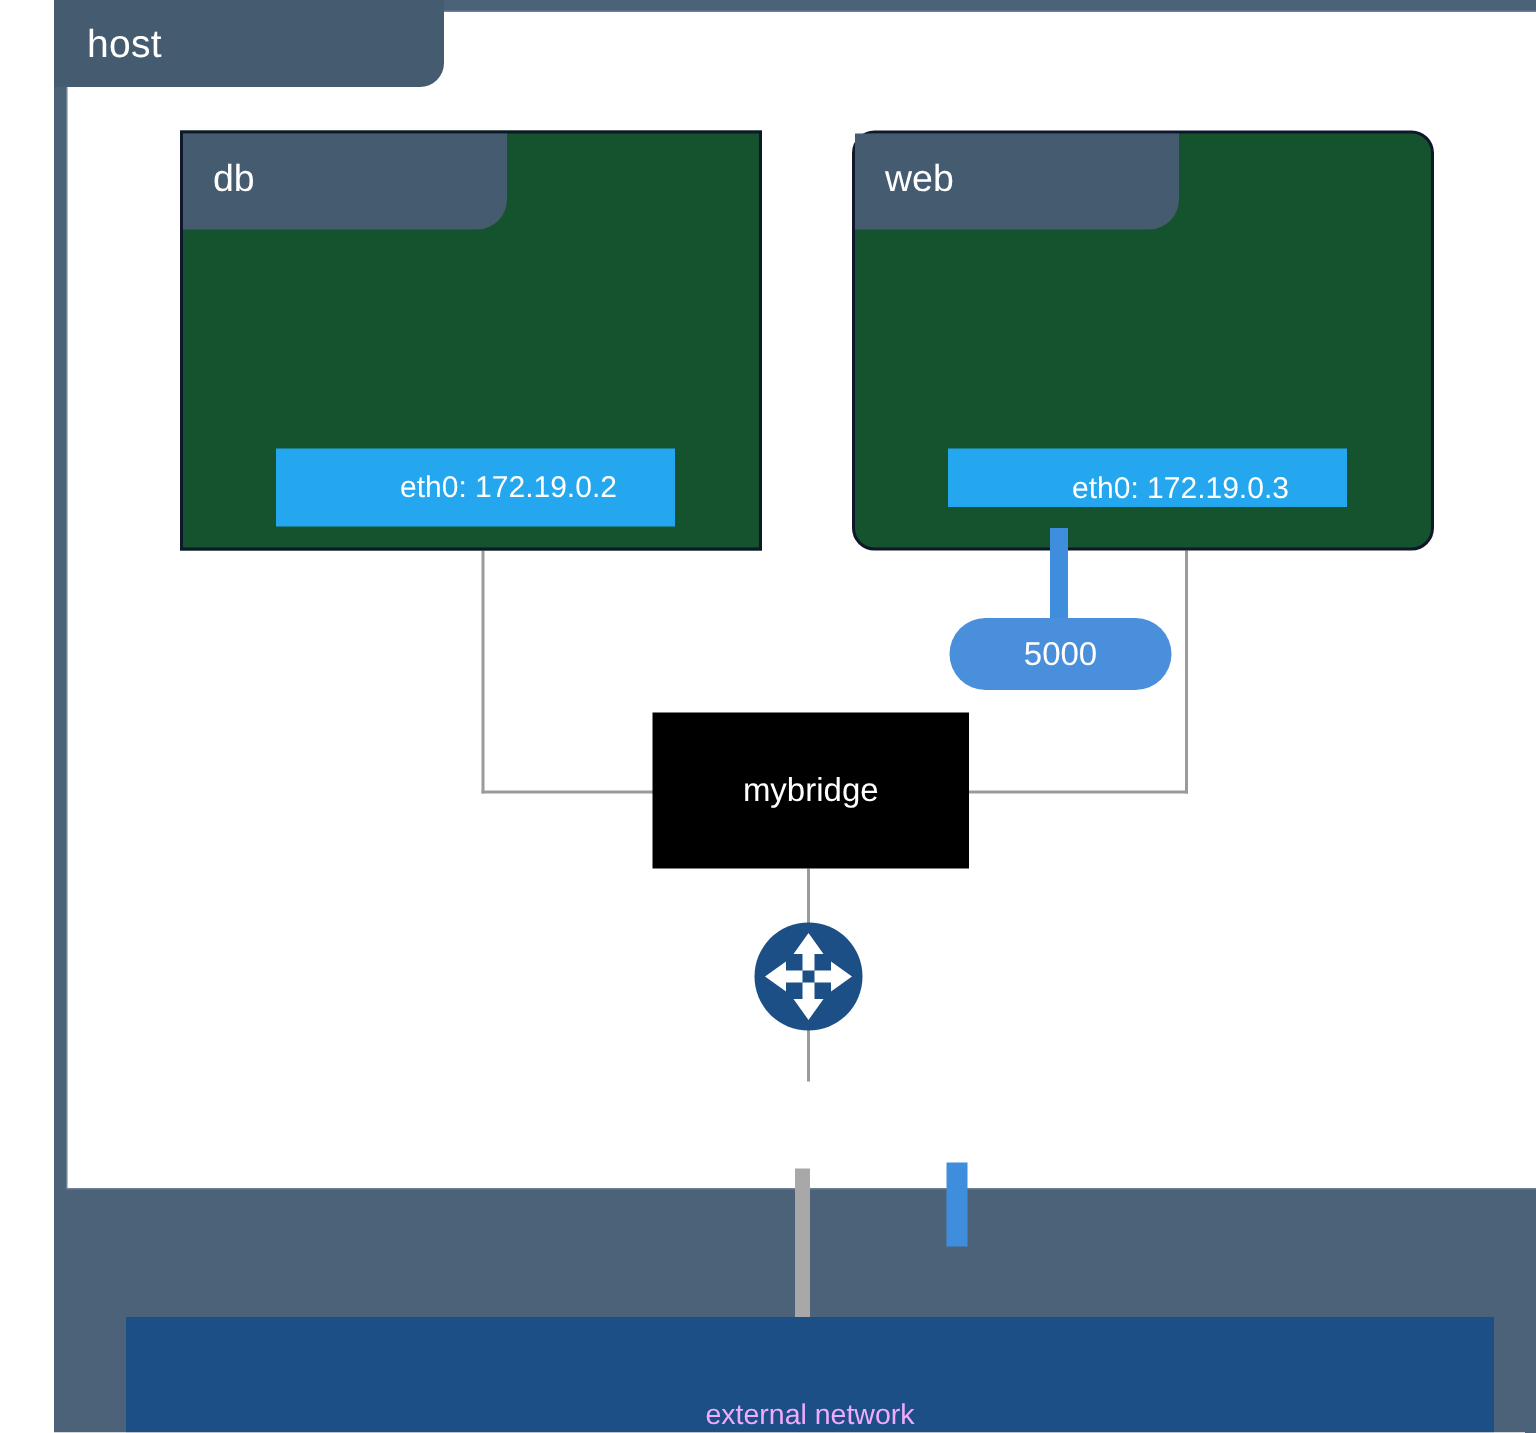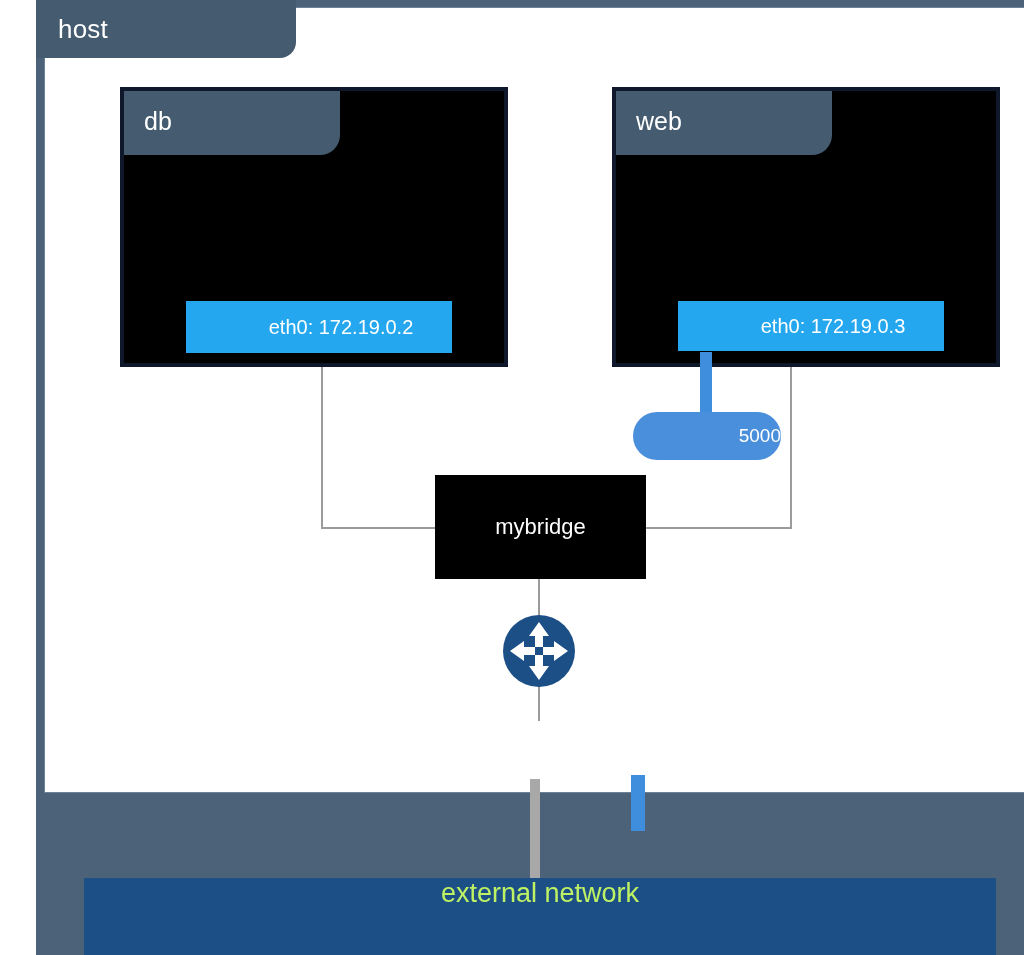--- a/index.html
+++ b/index.html
@@ -47,22 +47,22 @@
     background: #ffffff;
     border: 1px solid #6d8194;
     border-top-right-radius: 6px;
     box-sizing: border-box;
     z-index: 2;
   }
 
   
   .cbox {
     position: absolute;
-    background: #000000;
-    border: 4px solid #0f172a;
+    background: #14532d;
+    border: 2px solid #0f172a;
     box-sizing: border-box;
     z-index: 5;
   }
   .cbox-tab {
     position: absolute;
     left: 0px;
     top: 0px;
     height: 64px;
     background: #455b70;
     border-bottom-right-radius: 20px;
@@ -92,22 +92,22 @@
   }
 
   
   .port-pill {
     position: absolute;
     background: #4a8fdb;
     color: #ffffff;
     border-radius: 999px;
     display: flex;
     align-items: center;
-    justify-content: flex-end;
-    font-size: 19px;
+    justify-content: center;
+    font-size: 22px;
     z-index: 9;
     box-sizing: border-box;
   }
 
   
   .bridge {
     position: absolute;
     background: #000000;
     color: #ffffff;
     display: flex;
@@ -115,25 +115,25 @@
     justify-content: center;
     font-size: 22px;
     z-index: 8;
     box-sizing: border-box;
   }
 
   
   .extnet {
     position: absolute;
     background: #1d4f87;
-    color: #bef264;
-    display: flex;
-    align-items: flex-start;
-    justify-content: center;
-    font-size: 27px;
+    color: #f0abfc;
+    display: flex;
+    align-items: flex-end;
+    justify-content: center;
+    font-size: 19px;
     z-index: 6;
     box-sizing: border-box;
   }
 
   
   .wire-thin {
     position: absolute;
     background: #9b9b9b;
     z-index: 3;
   }
@@ -179,25 +179,25 @@
 
   <div class="cbox" style="left:84px; top:87px; width:388px; height:280px;">
     <div class="cbox-tab" style="width:216px;">
       <span class="cbox-tab-label">db</span>
     </div>
     <div class="iface" style="left:62px; top:210px; width:266px; height:52px;">
       <span>eth0: 172.19.0.2</span>
     </div>
   </div>
 
-  <div class="cbox" style="left:576px; top:87px; width:388px; height:280px;">
+  <div class="cbox" style="left:532px; top:87px; width:388px; height:280px;border-radius:15px;">
     <div class="cbox-tab" style="width:216px;">
       <span class="cbox-tab-label">web</span>
     </div>
-    <div class="iface" style="left:62px; top:210px; width:266px; height:50px;">
+    <div class="iface" style="left:62px; top:210px; width:266px; height:39px;align-items:flex-end;">
       <span>eth0: 172.19.0.3</span>
     </div>
   </div>
 
   <div class="wire-blue" style="left:664px; top:352px; width:12px; height:74px;"></div>
 
   <div class="port-pill" style="left:597px; top:412px; width:148px; height:48px;">
     <span>5000</span>
   </div>
 

